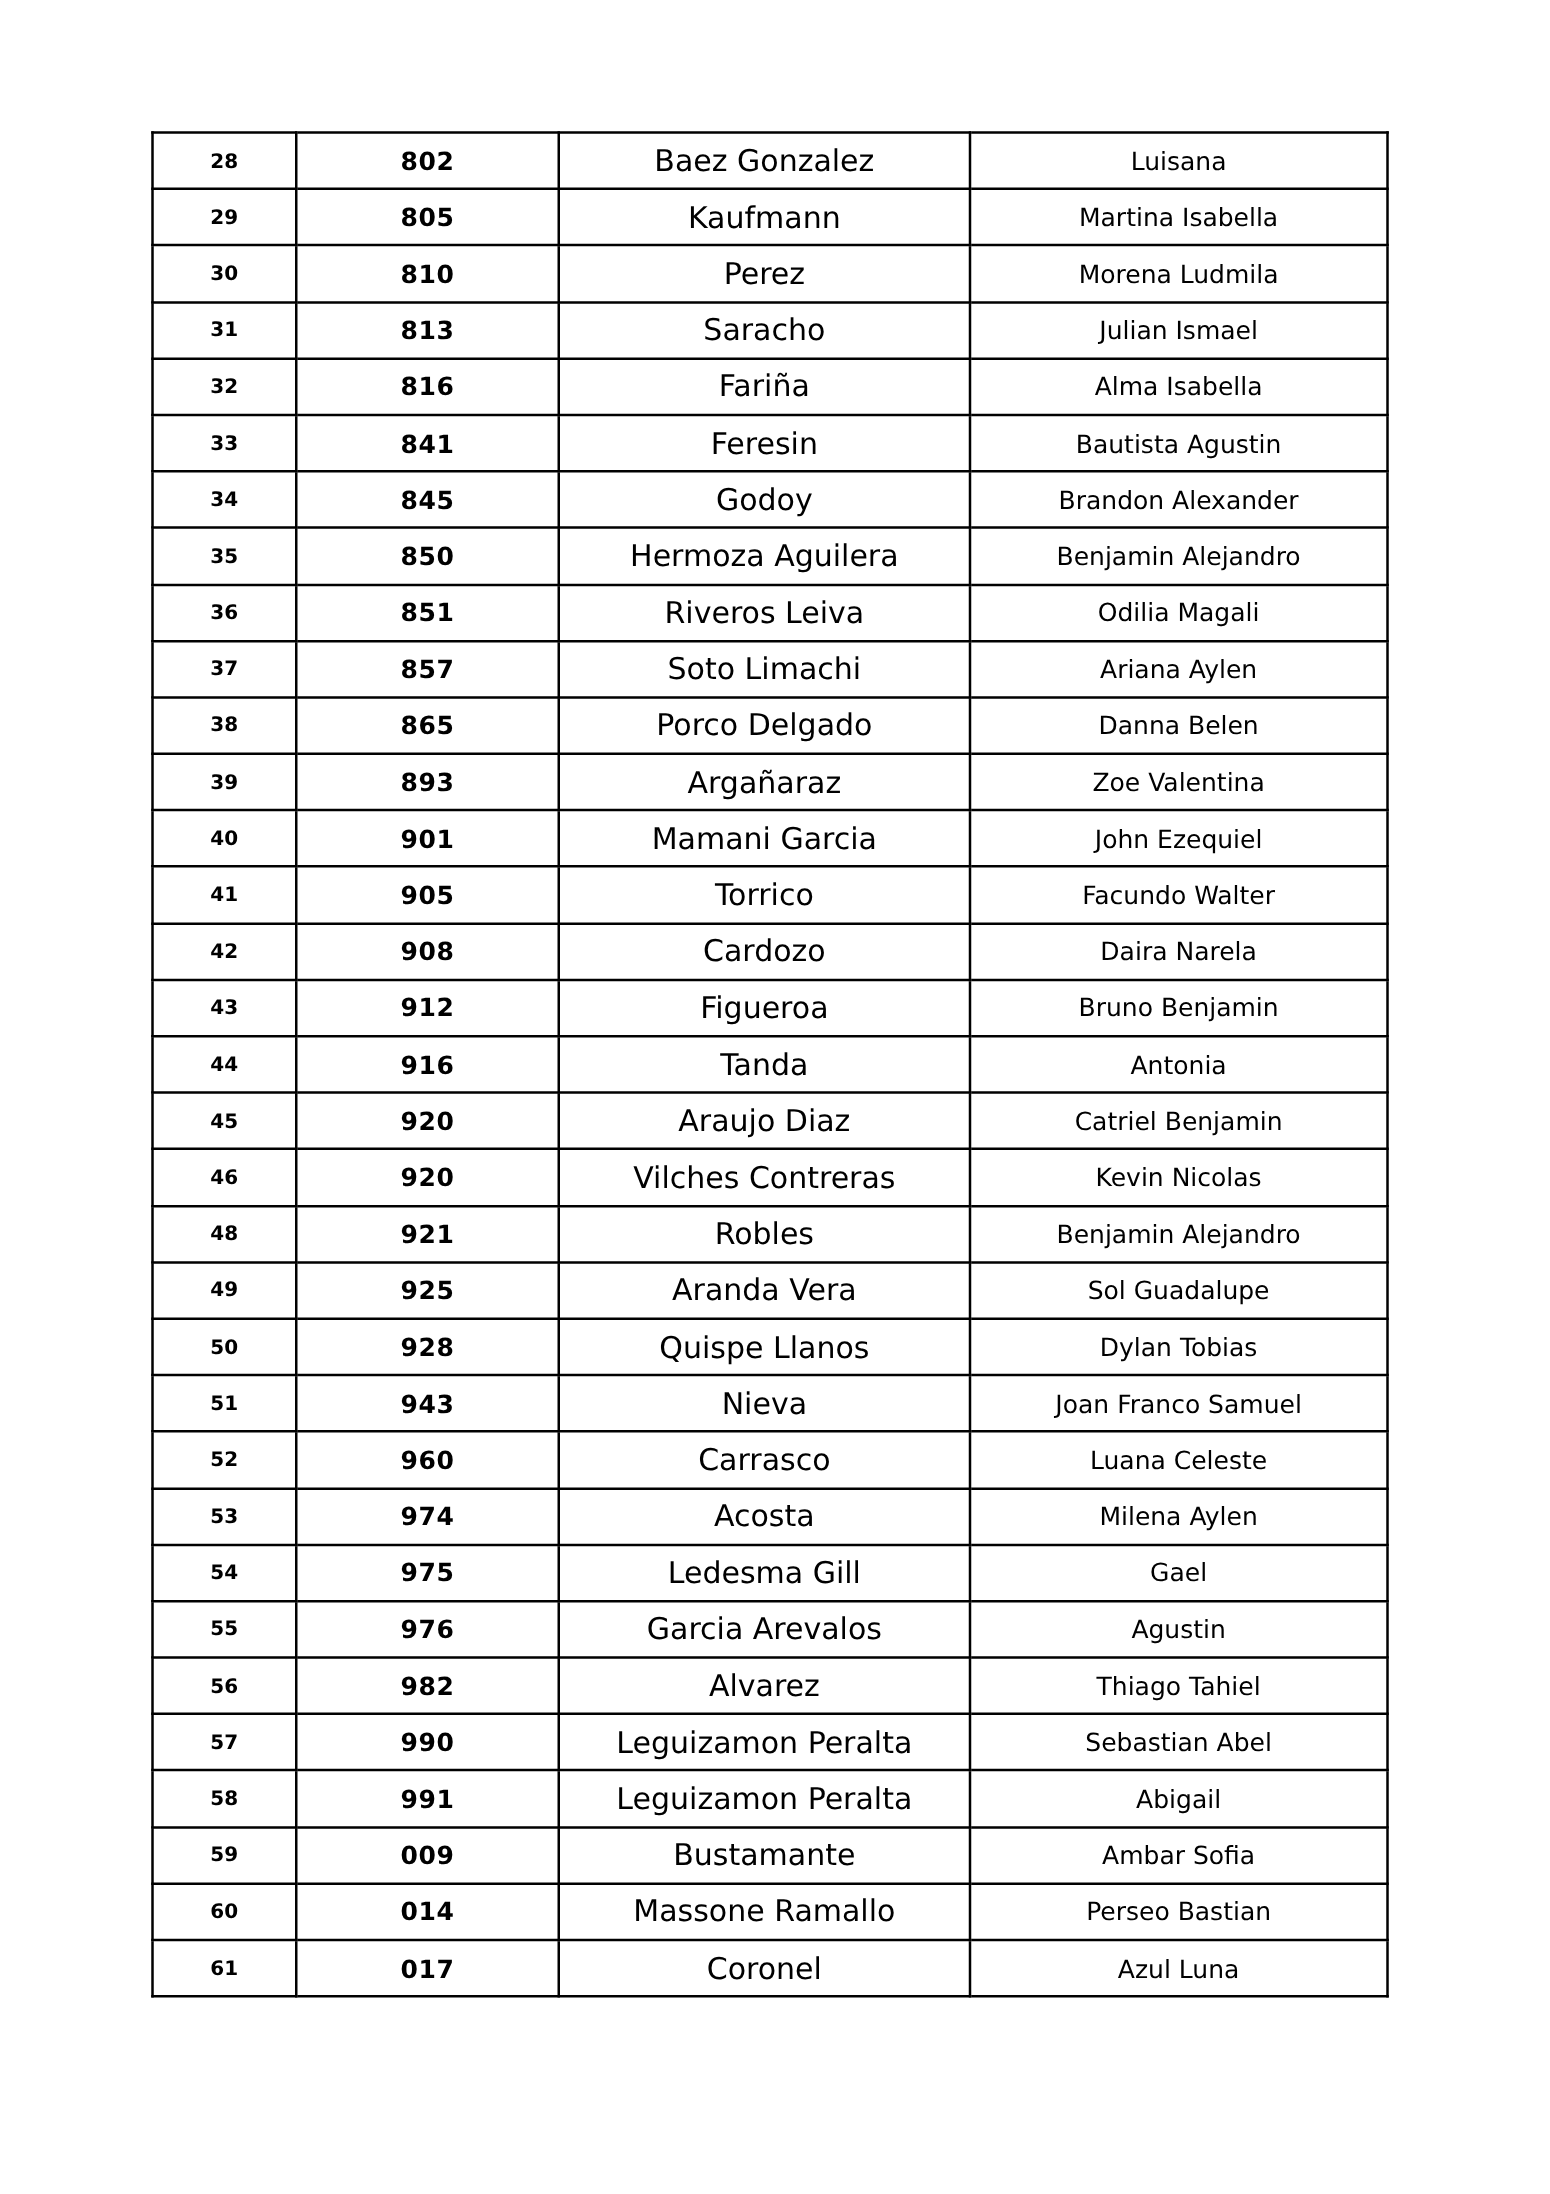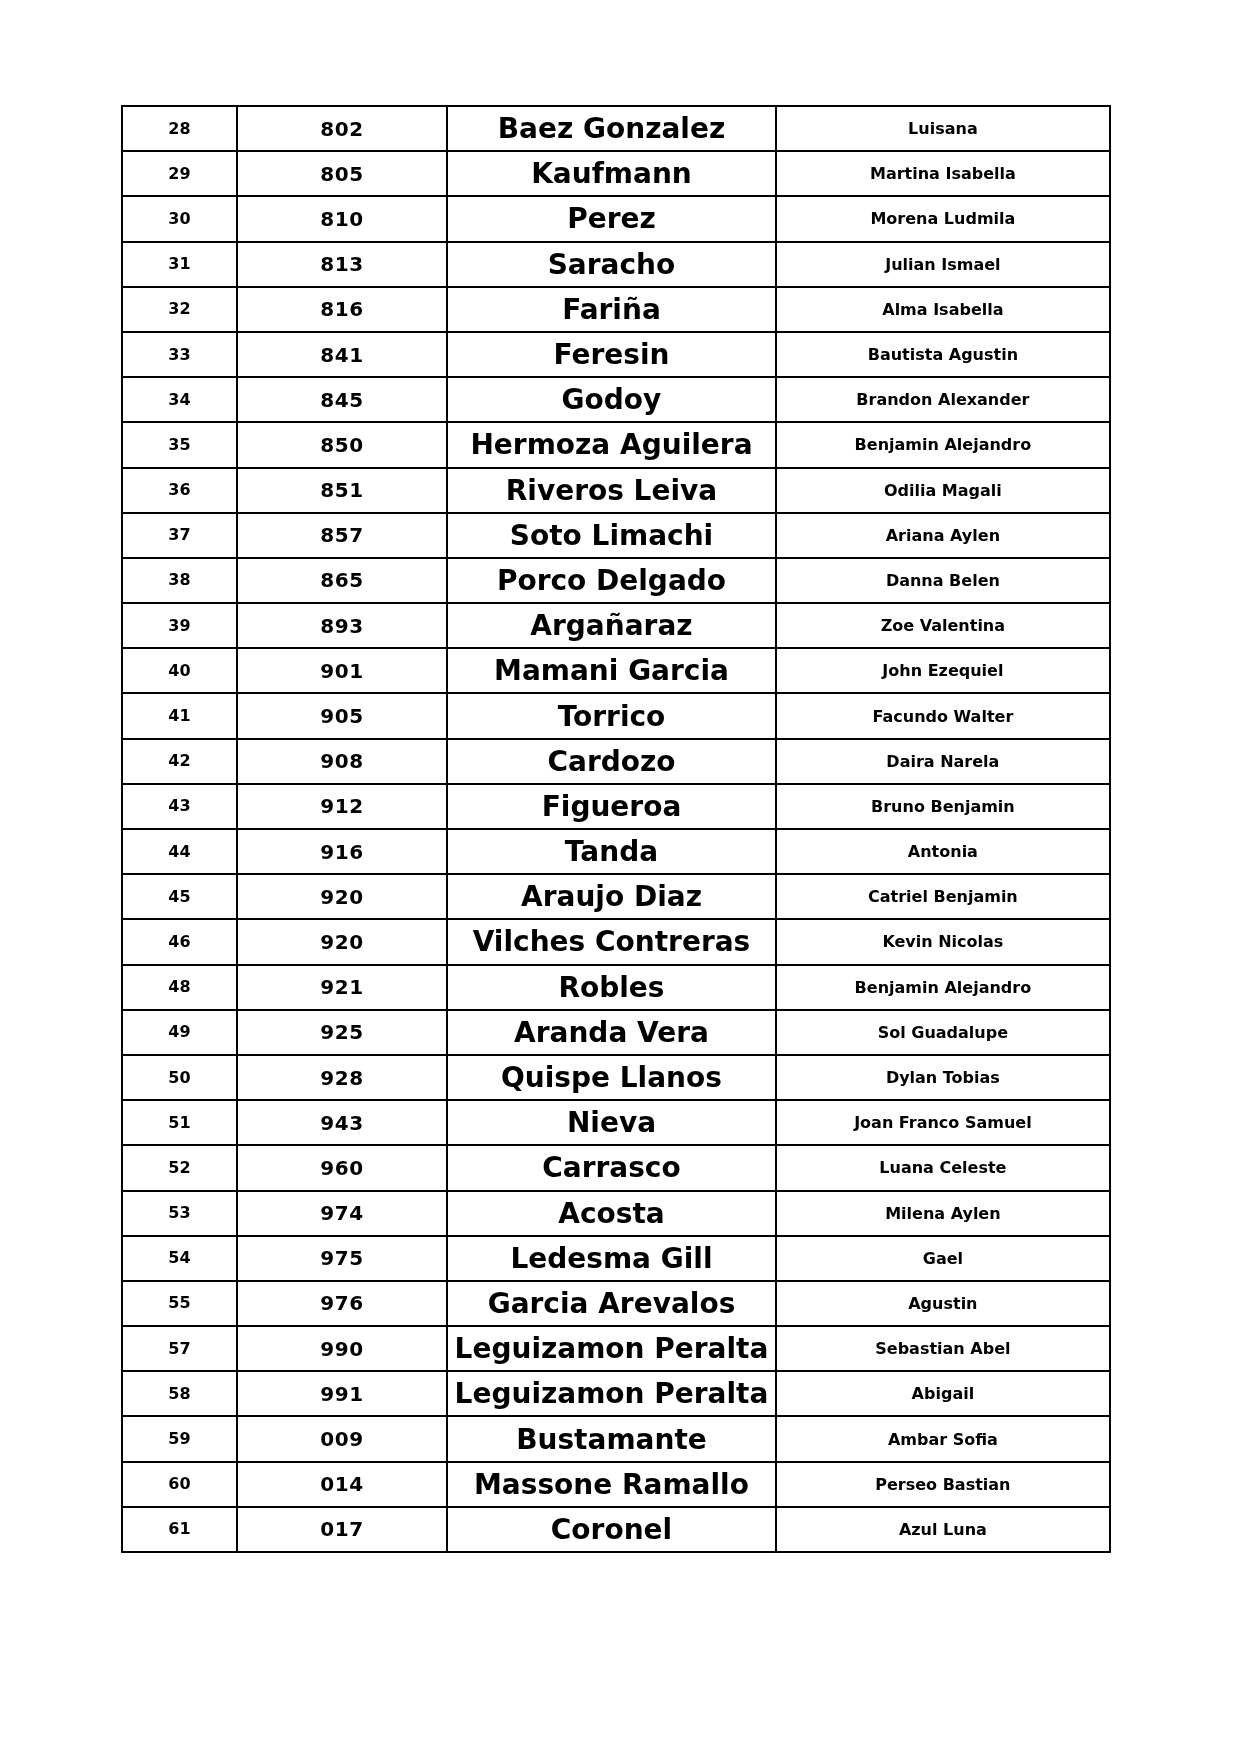--- a/index.html
+++ b/index.html
@@ -44,27 +44,27 @@
     line-height: 1;
   }
   td.c-num {
     width: 185px;
     font-size: 20px;
     font-weight: bold;
     letter-spacing: 0.5px;
   }
   td.c-last {
     width: 290px;
-    font-size: 28px;
-    font-weight: bold;
+    font-size: 24px;
+    font-weight: normal;
   }
   td.c-first {
     width: 295px;
-    font-size: 16px;
-    font-weight: bold;
+    font-size: 20px;
+    font-weight: normal;
   }
 </style>
 </head>
 <body>
 
 <div class="page">
   <table class="roster">
     <tbody>
         <tr>
           <td class="c-index">28</td>
@@ -222,20 +222,26 @@
           <td class="c-last">Ledesma Gill</td>
           <td class="c-first">Gael</td>
         </tr>
         <tr>
           <td class="c-index">55</td>
           <td class="c-num">976</td>
           <td class="c-last">Garcia Arevalos</td>
           <td class="c-first">Agustin</td>
         </tr>
         <tr>
+          <td class="c-index">56</td>
+          <td class="c-num">982</td>
+          <td class="c-last">Alvarez</td>
+          <td class="c-first">Thiago Tahiel</td>
+        </tr>
+        <tr>
           <td class="c-index">57</td>
           <td class="c-num">990</td>
           <td class="c-last">Leguizamon Peralta</td>
           <td class="c-first">Sebastian Abel</td>
         </tr>
         <tr>
           <td class="c-index">58</td>
           <td class="c-num">991</td>
           <td class="c-last">Leguizamon Peralta</td>
           <td class="c-first">Abigail</td>

